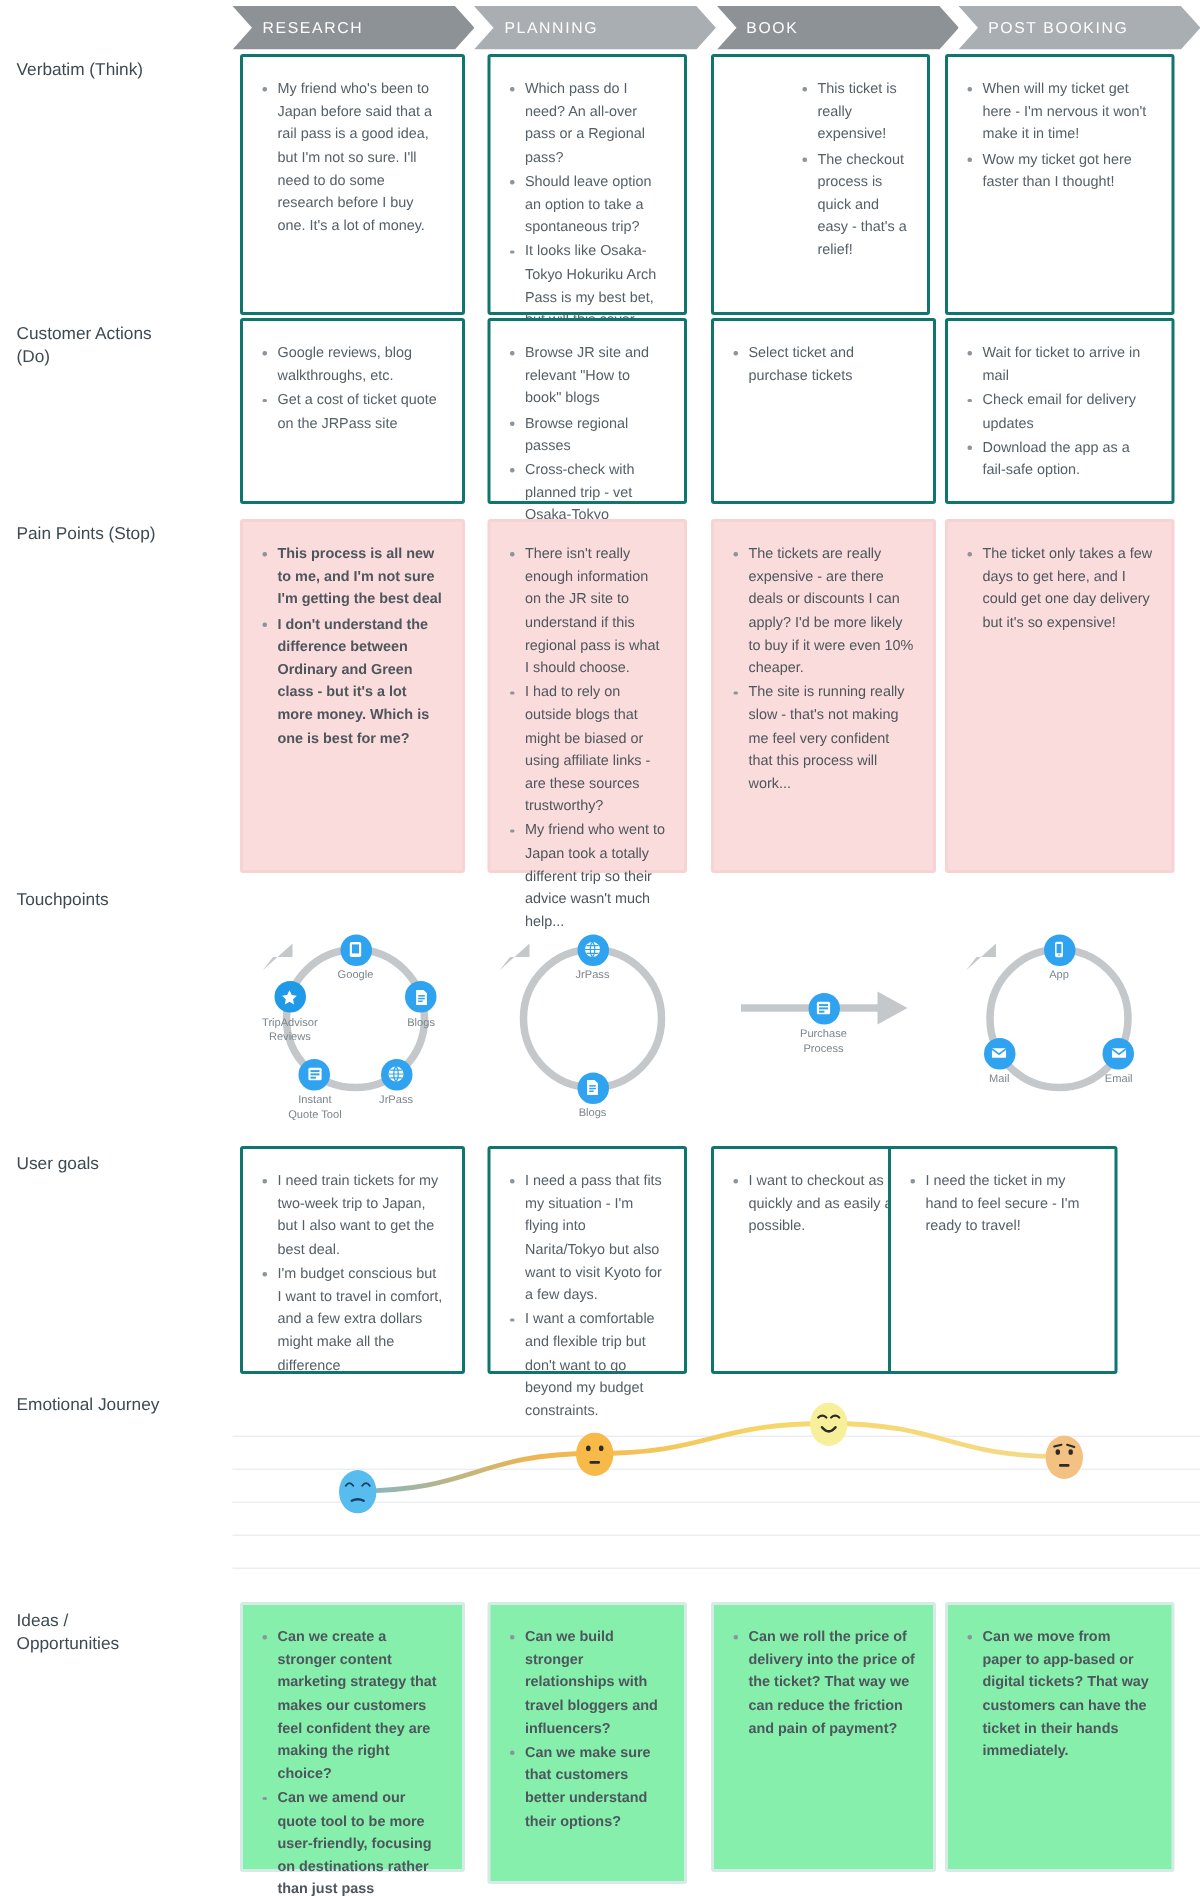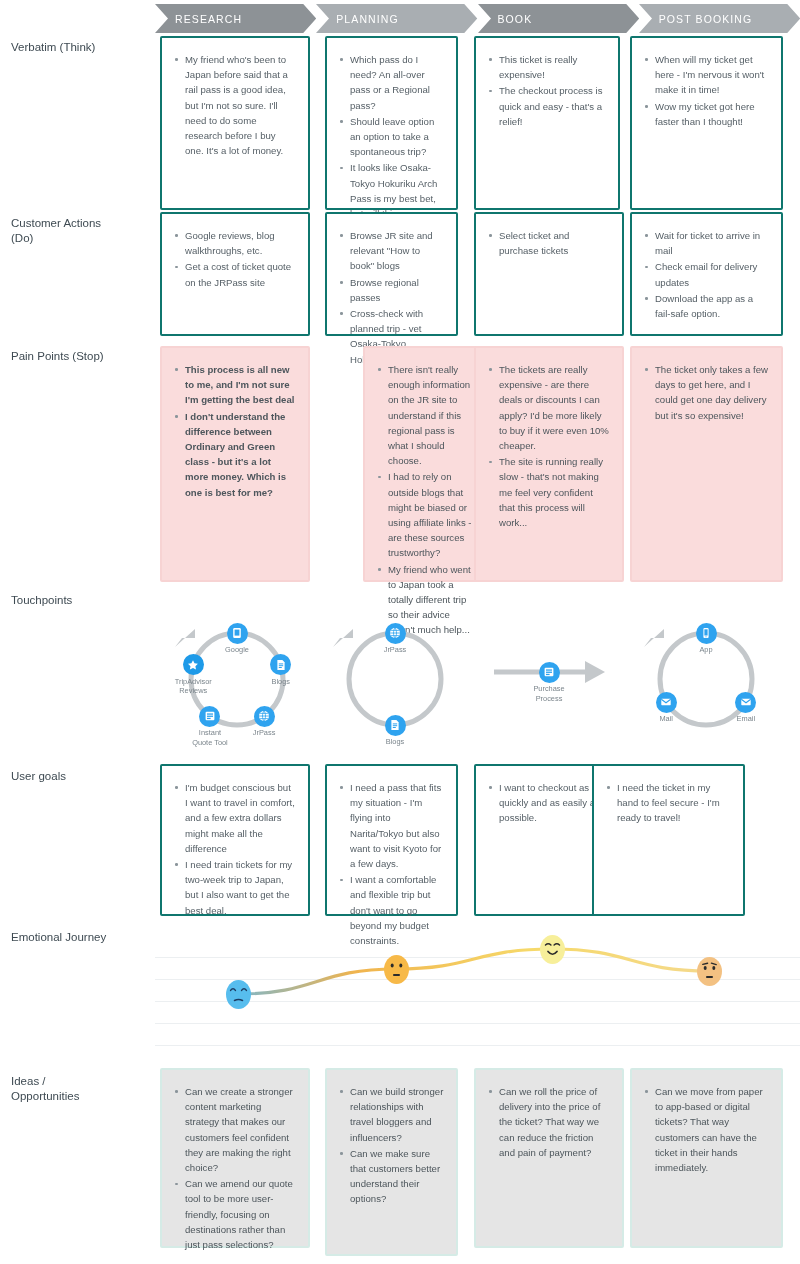--- a/index.html
+++ b/index.html
@@ -38,21 +38,21 @@
     font-size:11.5px; color:#3e4a52;
     line-height:15px; width:140px;
   }
   .card {
     position:absolute;
     background:#ffffff;
     border:2px solid #0f766e;
     border-radius:2px;
   }
   .card.pink   { background:#fadcdc; border-color:#f7d3d3; }
-  .card.mint   { background:#e5e5e5; border-color:#d5ebe6; }
+  .card.mint   { background:#86efac; border-color:#d5ebe6;font-weight:bold; }
   .card ul { list-style:none; margin:0; padding:14px 12px 10px 12px; }
   .card li {
     position:relative;
     font-size:9.6px;
     line-height:15.2px;
     color:#555f66;
     padding-left:11px;
     margin-bottom:1px;
   }
   .card li::before {
@@ -141,21 +141,21 @@
           <li>My friend who's been to Japan before said that a rail pass is a good idea, but I'm not so sure. I'll need to do some research before I buy one. It's a lot of money.</li>
         </ul>
       </div>
       <div class="card" style="left: 325px; top: 36px; width: 133px; height: 174px;">
         <ul>
           <li>Which pass do I need? An all-over pass or a Regional pass?</li>
           <li>Should leave option an option to take a spontaneous trip?</li>
           <li>It looks like Osaka-Tokyo Hokuriku Arch Pass is my best bet, but will this cover airport transfers?</li>
         </ul>
       </div>
-      <div class="card" style="left: 474px; top: 36px; width: 146px; height: 174px;">
+      <div class="card" style="left: 474px; top: 36px; width: 146px; height: 174px; padding-left: 46px;">
         <ul>
           <li>This ticket is really expensive!</li>
           <li>The checkout process is quick and easy - that's a relief!</li>
         </ul>
       </div>
       <div class="card" style="left: 630px; top: 36px; width: 153px; height: 174px;">
         <ul>
           <li>When will my ticket get here - I'm nervous it won't make it in time!</li>
           <li>Wow my ticket got here faster than I thought!</li>
         </ul>
@@ -184,42 +184,42 @@
           <li>Check email for delivery updates</li>
           <li>Download the app as a fail-safe option.</li>
         </ul>
       </div>
       <div class="card pink" style="left: 160px; top: 346px; width: 150px; height: 236px; font-weight: bold;">
         <ul>
           <li>This process is all new to me, and I'm not sure I'm getting the best deal</li>
           <li>I don't understand the difference between Ordinary and Green class - but it's a lot more money. Which is one is best for me?</li>
         </ul>
       </div>
-      <div class="card pink" style="left: 325px; top: 346px; width: 123px; height: 236px; margin-left: 38px;">
+      <div class="card pink" style="left: 325px; top: 346px; width: 133px; height: 236px;">
         <ul>
           <li>There isn't really enough information on the JR site to understand if this regional pass is what I should choose.</li>
           <li>I had to rely on outside blogs that might be biased or using affiliate links - are these sources trustworthy?</li>
           <li>My friend who went to Japan took a totally different trip so their advice wasn't much help...</li>
         </ul>
       </div>
       <div class="card pink" style="left: 474px; top: 346px; width: 150px; height: 236px;">
         <ul>
           <li>The tickets are really expensive - are there deals or discounts I can apply? I'd be more likely to buy if it were even 10% cheaper.</li>
           <li>The site is running really slow - that's not making me feel very confident that this process will work...</li>
         </ul>
       </div>
       <div class="card pink" style="left: 630px; top: 346px; width: 153px; height: 236px;">
         <ul>
           <li>The ticket only takes a few days to get here, and I could get one day delivery but it's so expensive!</li>
         </ul>
       </div>
       <div class="card" style="left: 160px; top: 764px; width: 150px; height: 152px;">
         <ul>
+          <li>I need train tickets for my two-week trip to Japan, but I also want to get the best deal.</li>
           <li>I'm budget conscious but I want to travel in comfort, and a few extra dollars might make all the difference</li>
-          <li>I need train tickets for my two-week trip to Japan, but I also want to get the best deal.</li>
         </ul>
       </div>
       <div class="card" style="left: 325px; top: 764px; width: 133px; height: 152px;">
         <ul>
           <li>I need a pass that fits my situation - I'm flying into Narita/Tokyo but also want to visit Kyoto for a few days.</li>
           <li>I want a comfortable and flexible trip but don't want to go beyond my budget constraints.</li>
         </ul>
       </div>
       <div class="card" style="left: 474px; top: 764px; width: 150px; height: 152px;">
         <ul>

